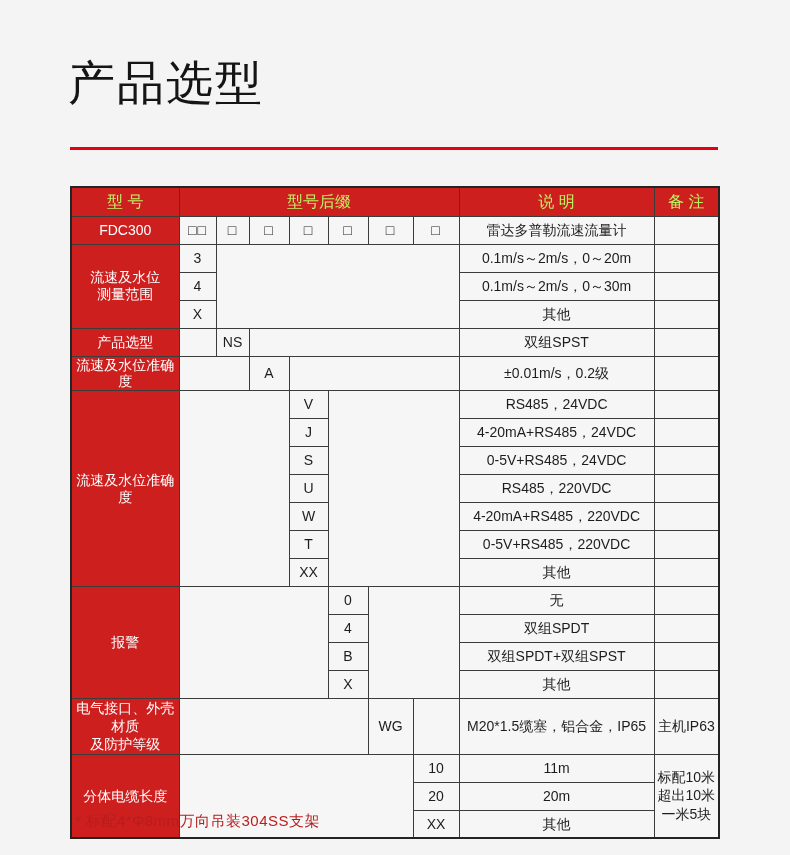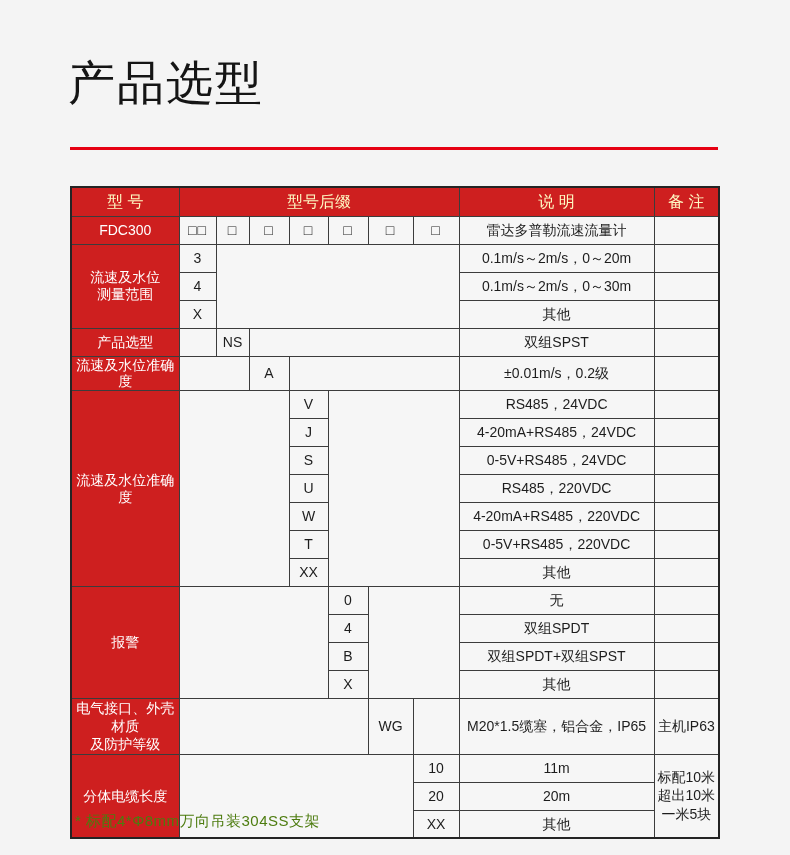--- a/index.html
+++ b/index.html
@@ -34,36 +34,36 @@
   }
   table.sel th,table.sel td{
     border:1px solid var(--border);
     background:var(--cell-bg);
     text-align:center;vertical-align:middle;
     font-size:14px;line-height:1.2;color:var(--ink);
     padding:0 2px;height:28px;overflow:hidden;
     font-weight:400;
   }
   table.sel th{
-    background:var(--red);color:#fef9c3;
+    background:var(--red);color:#bef264;
     font-size:16px;font-weight:500;height:29px;
   }
   table.sel td.red{
     background:var(--red);color:#fff;font-size:14px;text-align:center;
   }
   td.red .line{display:block;line-height:1.25;}
   td.red.sm{font-size:12.5px;}
   td.red.xs{font-size:11px;margin-top:17px;}
   td.red.xs .line{line-height:1.3;}
   td.boxes{color:#555;font-size:14px;letter-spacing:1px;}
   td.remark{font-size:13px;}
   td.remark .line{display:block;line-height:1.35;}
   .footnote{
     position:absolute;left:75px;top:812px;
-    font-size:15px;color:#4d7c0f;letter-spacing:0.5px;
+    font-size:15px;color:#b91c1c;letter-spacing:0.5px;
   }
 </style>
 </head>
 <body>
 
 <h1 class="page-title">产品选型</h1>
 <div class="title-divider"></div>
 
 <table class="sel">
   <colgroup>

